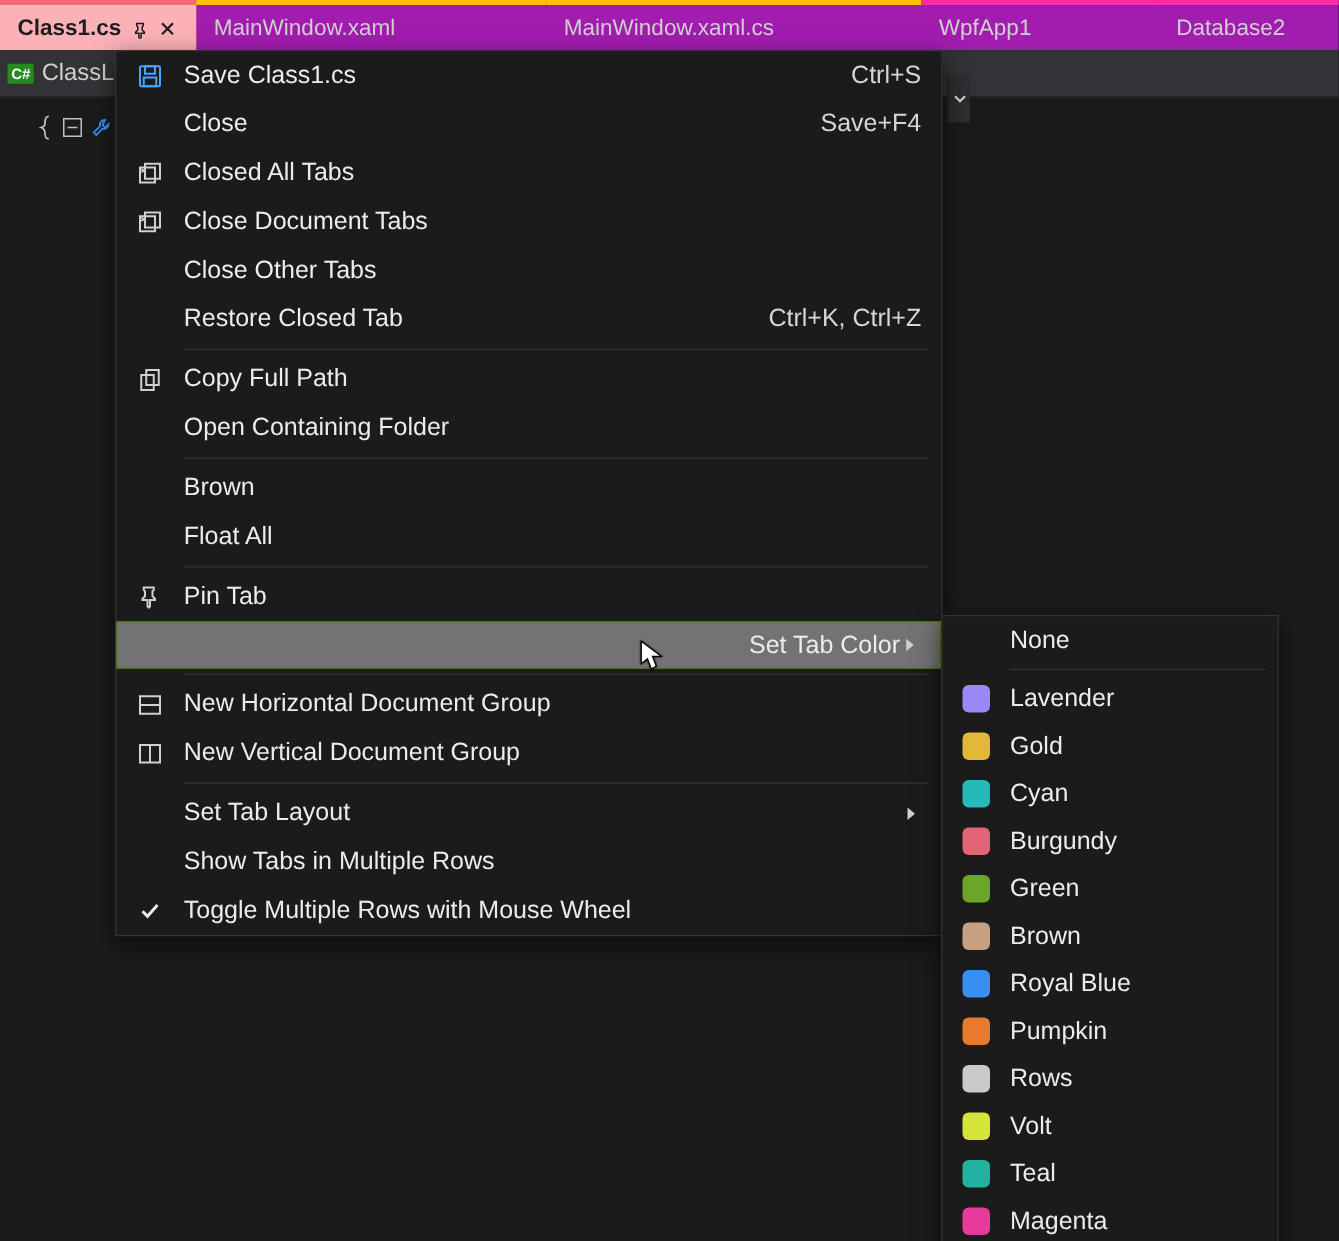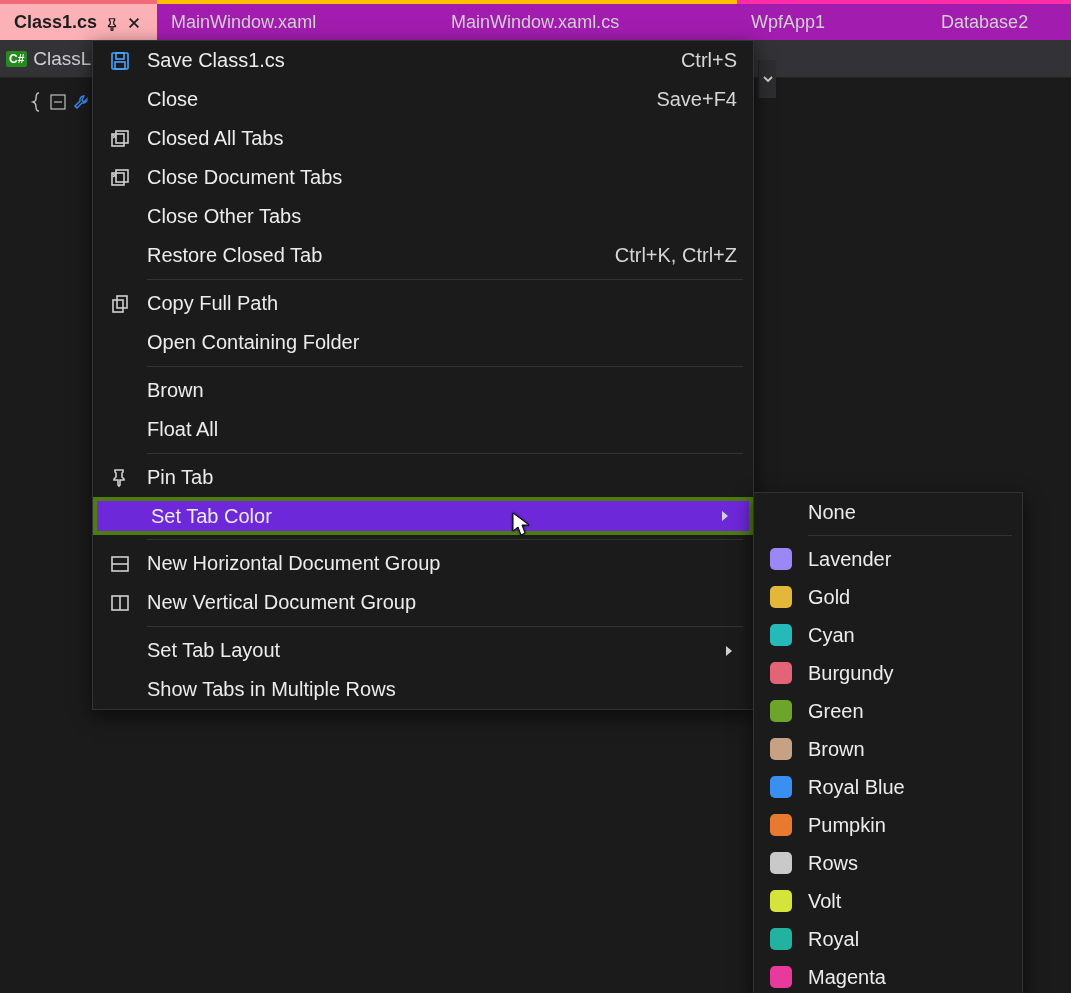--- a/index.html
+++ b/index.html
@@ -69,21 +69,21 @@
     .ctx-menu {
       position:absolute;left:92px;top:40px;width:662px;
       background:#1b1b1c;border:1px solid #333337;
       box-shadow:0 6px 18px rgba(0,0,0,.6);
       font-size:20px;color:#ececec;
     }
     .ctx-item{
       display:flex;align-items:center;height:39px;
       padding:0 16px 0 0;
     }
-    .ctx-item.hover{background:#6d28d9;border:4px solid #4d7c0f;height:38px;}
+    .ctx-item.hover{background:#737373;border:1px solid #4d7c0f;height:38px;text-align:right;}
     .ctx-icon{width:54px;display:flex;justify-content:center;}
     .ctx-icon svg{stroke:#d0d0d0;fill:none;stroke-width:1.6;}
     .ctx-label{flex:1;}
     .ctx-short{color:#d6d6d6;}
     .ctx-arrow{width:16px;display:flex;justify-content:center;}
     .ctx-arrow svg{fill:#d0d0d0;}
     .ctx-sep{height:9px;position:relative;}
     .ctx-sep::after{content:"";position:absolute;left:54px;right:10px;top:4px;height:1px;background:#333337;}
     .ctx-check{width:54px;display:flex;justify-content:center;}
     .ctx-check svg{stroke:#ececec;stroke-width:2.4;fill:none;}
@@ -296,20 +296,28 @@
           <path d="M2 1l6 5-6 5z"></path>
         </svg>
     </span>
   </div>
 
   <div class="ctx-item">
     <span class="ctx-icon"></span>
     <span class="ctx-label">Show Tabs in Multiple Rows</span>
   </div>
 
+  <div class="ctx-item">
+    <span class="ctx-check">
+      <svg width="18" height="18" viewBox="0 0 18 18">
+          <path d="M3 9l4 4 8-9"></path>
+        </svg>
+    </span>
+    <span class="ctx-label">Toggle Multiple Rows with Mouse Wheel</span>
+  </div>
 </div>
 
 <div class="sub-menu">
   <div class="sub-item">
     <span class="sub-swatch-slot"></span>
     <span class="sub-label">None</span>
   </div>
   <div class="sub-sep"></div>
 
   <div class="sub-item">
@@ -369,21 +377,21 @@
   <div class="sub-item">
     <span class="sub-swatch-slot">
         <span class="sub-swatch" style="background:#d5e43a"></span>
       </span>
     <span class="sub-label">Volt</span>
   </div>
   <div class="sub-item">
     <span class="sub-swatch-slot">
         <span class="sub-swatch" style="background:#21b3a0"></span>
       </span>
-    <span class="sub-label">Royal</span>
+    <span class="sub-label">Teal</span>
   </div>
   <div class="sub-item">
     <span class="sub-swatch-slot">
         <span class="sub-swatch" style="background:#e83a9d"></span>
       </span>
     <span class="sub-label">Magenta</span>
   </div>
 </div>
 
 <div class="cursor">

